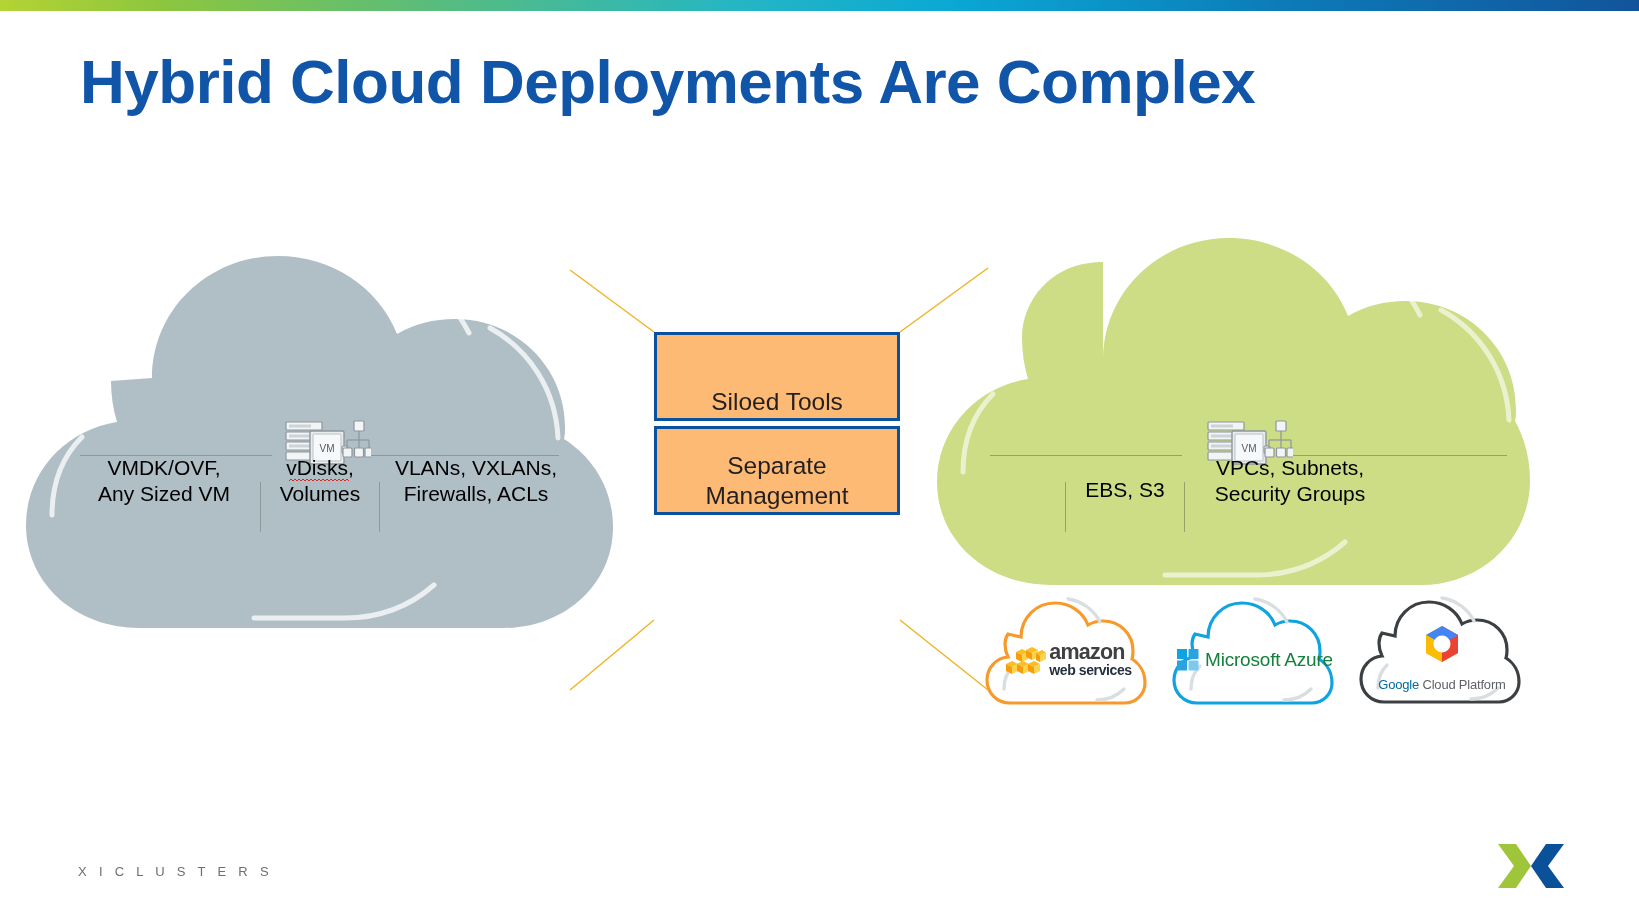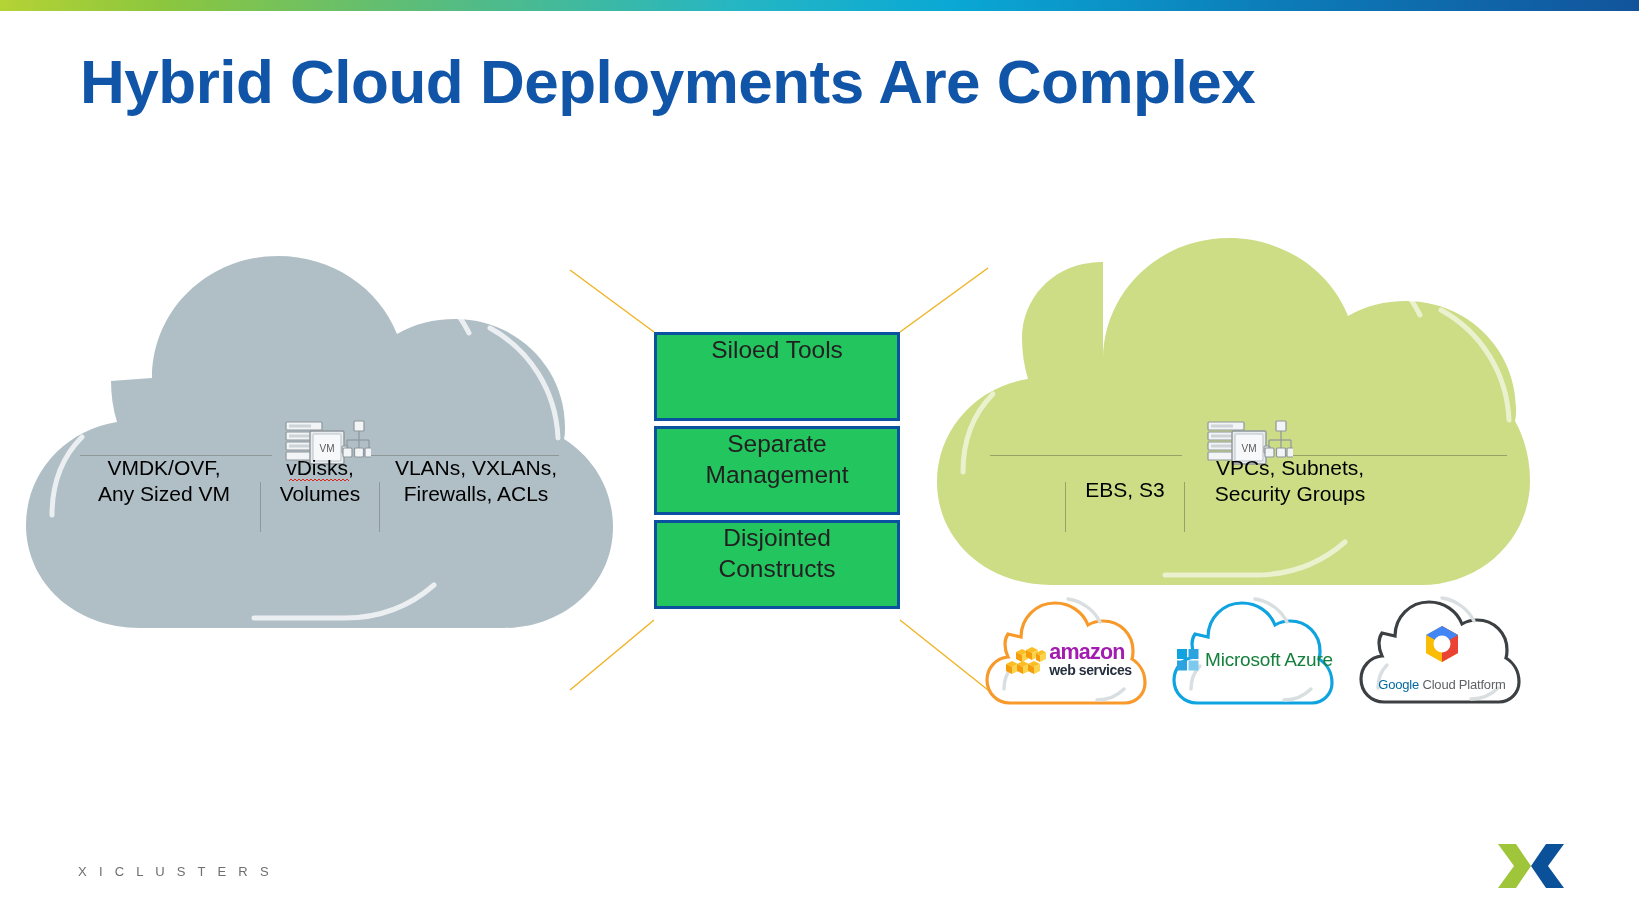--- a/index.html
+++ b/index.html
@@ -138,27 +138,27 @@
   #center-boxes {
     position: absolute;
     left: 654px;
     top: 332px;
     width: 246px;
   }
   .center-box {
     box-sizing: border-box;
     width: 246px;
     border: 3px solid #0a52a0;
-    background: #22c55e;
+    background: #fdba74;
     color: #231f20;
     font-size: 24.5px;
     line-height: 1.25;
     text-align: center;
     display: flex;
-    align-items: flex-start;
+    align-items: flex-end;
     justify-content: center;
     height: 89px;
     margin-bottom: 5px;
   }
   .center-box:last-child { margin-bottom: 0; }
 
   
   .provider {
     position: absolute;
     width: 178px;
@@ -182,21 +182,21 @@
   .azure-text {
     font-size: 19px;
     color: #15803d;
     font-weight: 400;
     letter-spacing: -0.2px;
     white-space: nowrap;
   }
   .aws-text-1 {
     font-size: 21.5px;
     font-weight: 700;
-    color: #a21caf;
+    color: #404040;
     letter-spacing: -0.8px;
     line-height: 0.92;
   }
   .aws-text-2 {
     font-size: 14px;
     font-weight: 700;
     color: #252f3e;
     letter-spacing: -0.4px;
     line-height: 1;
   }
@@ -462,24 +462,20 @@
   </svg>
 
   <div id="center-boxes">
     <div class="center-box">
       <span>Siloed Tools</span>
     </div>
     <div class="center-box">
       <span style="white-space:pre-line">Separate
 Management</span>
     </div>
-    <div class="center-box">
-      <span style="white-space:pre-line">Disjointed
-Constructs</span>
-    </div>
   </div>
 
   <div id="footer-label">X I   C L U S T E R S</div>
 
   <svg id="brand-logo" width="70" height="52" viewBox="0 0 70 52">
     <polygon points="2,4 20,4 35,26 20,48 2,48 18,26" fill="#9fc63b"></polygon>
     <polygon points="68,4 50,4 35,26 50,48 68,48 52,26" fill="#0b5199"></polygon>
   </svg>
 
 </div>

